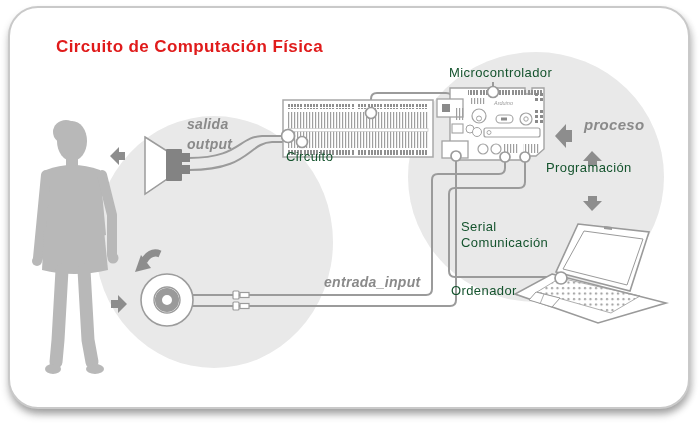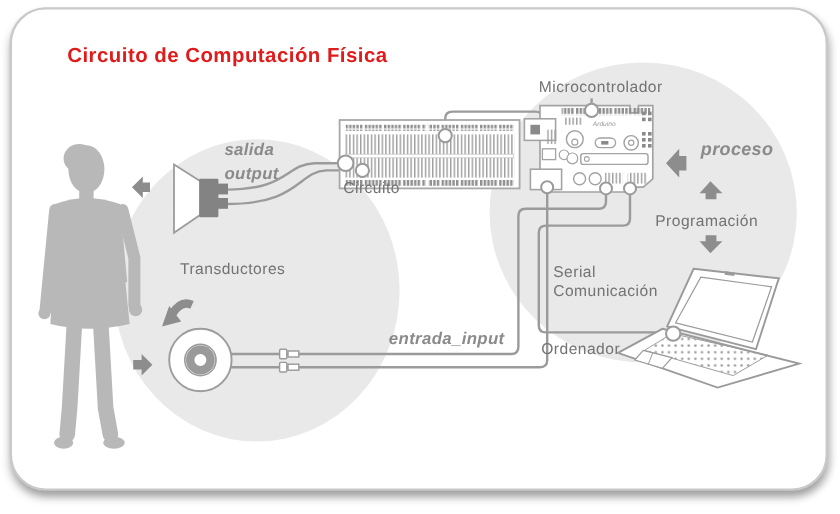--- a/index.html
+++ b/index.html
@@ -8,21 +8,21 @@
   .card {
     position:absolute; left:8px; top:6px; width:682px; height:403px;
     background:#fff; border:2px solid #c9c9c9; border-radius:30px;
     box-shadow:0 6px 8px -1px rgba(0,0,0,0.30), 3px 4px 6px rgba(0,0,0,0.12);
   }
   svg.art { position:absolute; left:0; top:0; }
   .lbl { position:absolute; white-space:nowrap; }
   .title {
     color:#e01b1b; font-size:17px; font-weight:bold; letter-spacing:0.4px;
   }
-  .blue { color:#737373; font-size:13px; letter-spacing:0.4px; }
+  .blue { color:#14532d; font-size:13px; letter-spacing:0.4px; }
   .gray-italic {
     color:#8a8a8a; font-size:14px; font-weight:bold; font-style:italic; letter-spacing:0.3px;
   }
   .two-line { line-height:16px; white-space:pre; }
   .out-line { line-height:20px; }
 </style>
 </head>
 <body>
 
 <div class="page">
@@ -186,22 +186,21 @@
       <span style="display:block">salida</span>
       <span style="display:block">output</span>
     </div>
 
   <div class="lbl blue" style="left:286px; top:149px;">Circuito</div>
 
   <div class="lbl blue" style="left:449px; top:65px;">Microcontrolador</div>
 
   <div class="lbl gray-italic" style="left:584px; top:116px; font-size:15px;text-align:center;">proceso</div>
 
-  <div class="lbl blue" style="left:546px; top:176px;">Programación</div>
+  <div class="lbl blue" style="left:546px; top:160px;">Programación</div>
 
   <div class="lbl blue two-line" style="left:461px; top:219px;"><span style="display:block">Serial</span><span style="display:block">Comunicación</span></div>
 
   <div class="lbl blue" style="left:451px; top:283px;">Ordenador</div>
 
   <div class="lbl gray-italic" style="left:324px; top:274px;text-align:center;">entrada_input</div>
 
-  <div class="lbl blue" style="left:150px; top:216px;">Transductores</div>
 </div>
 
 </body></html>

